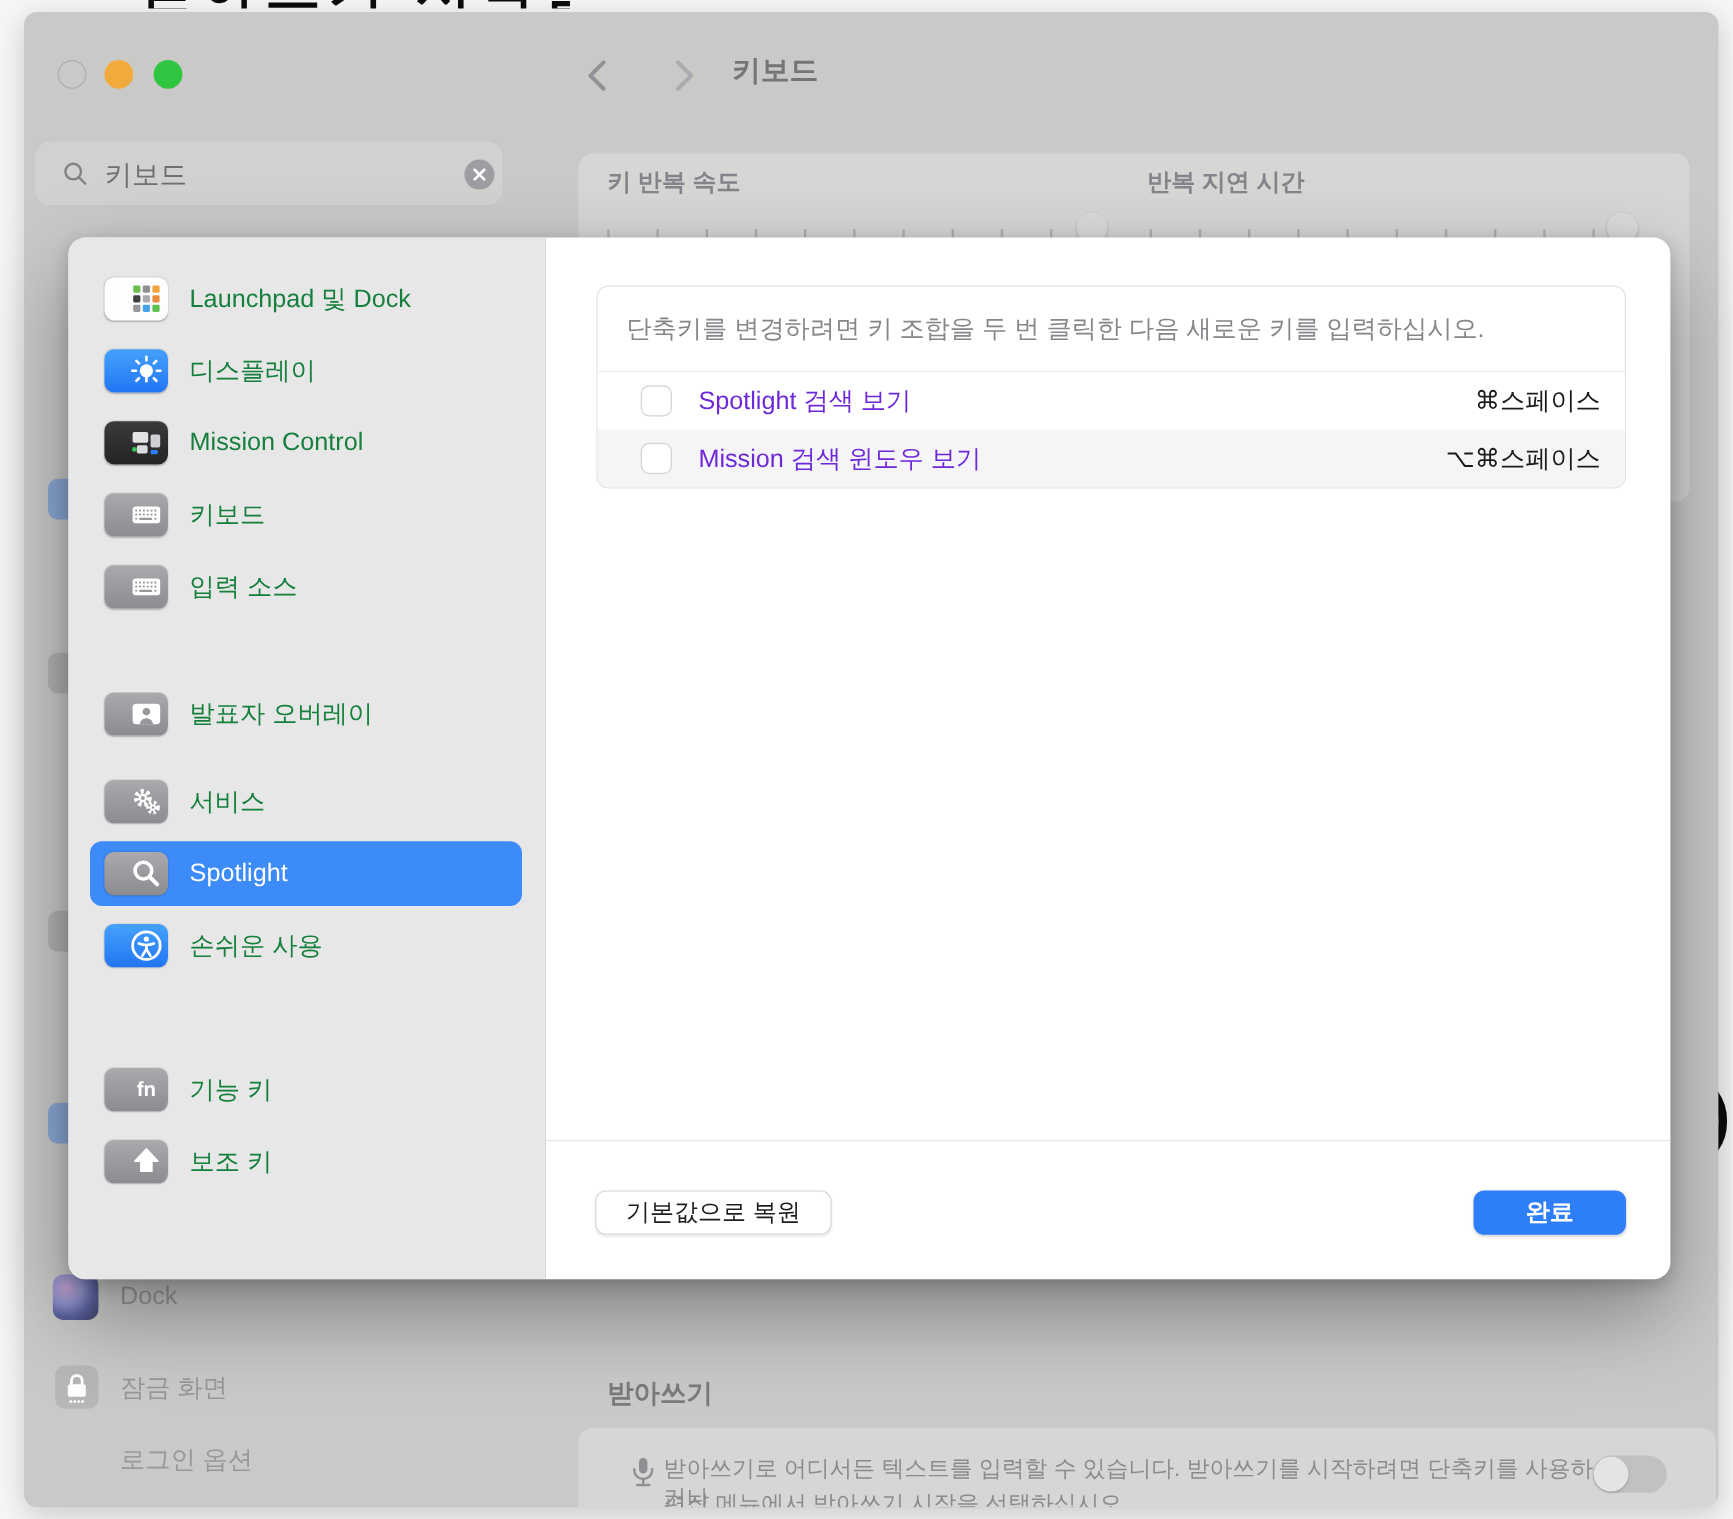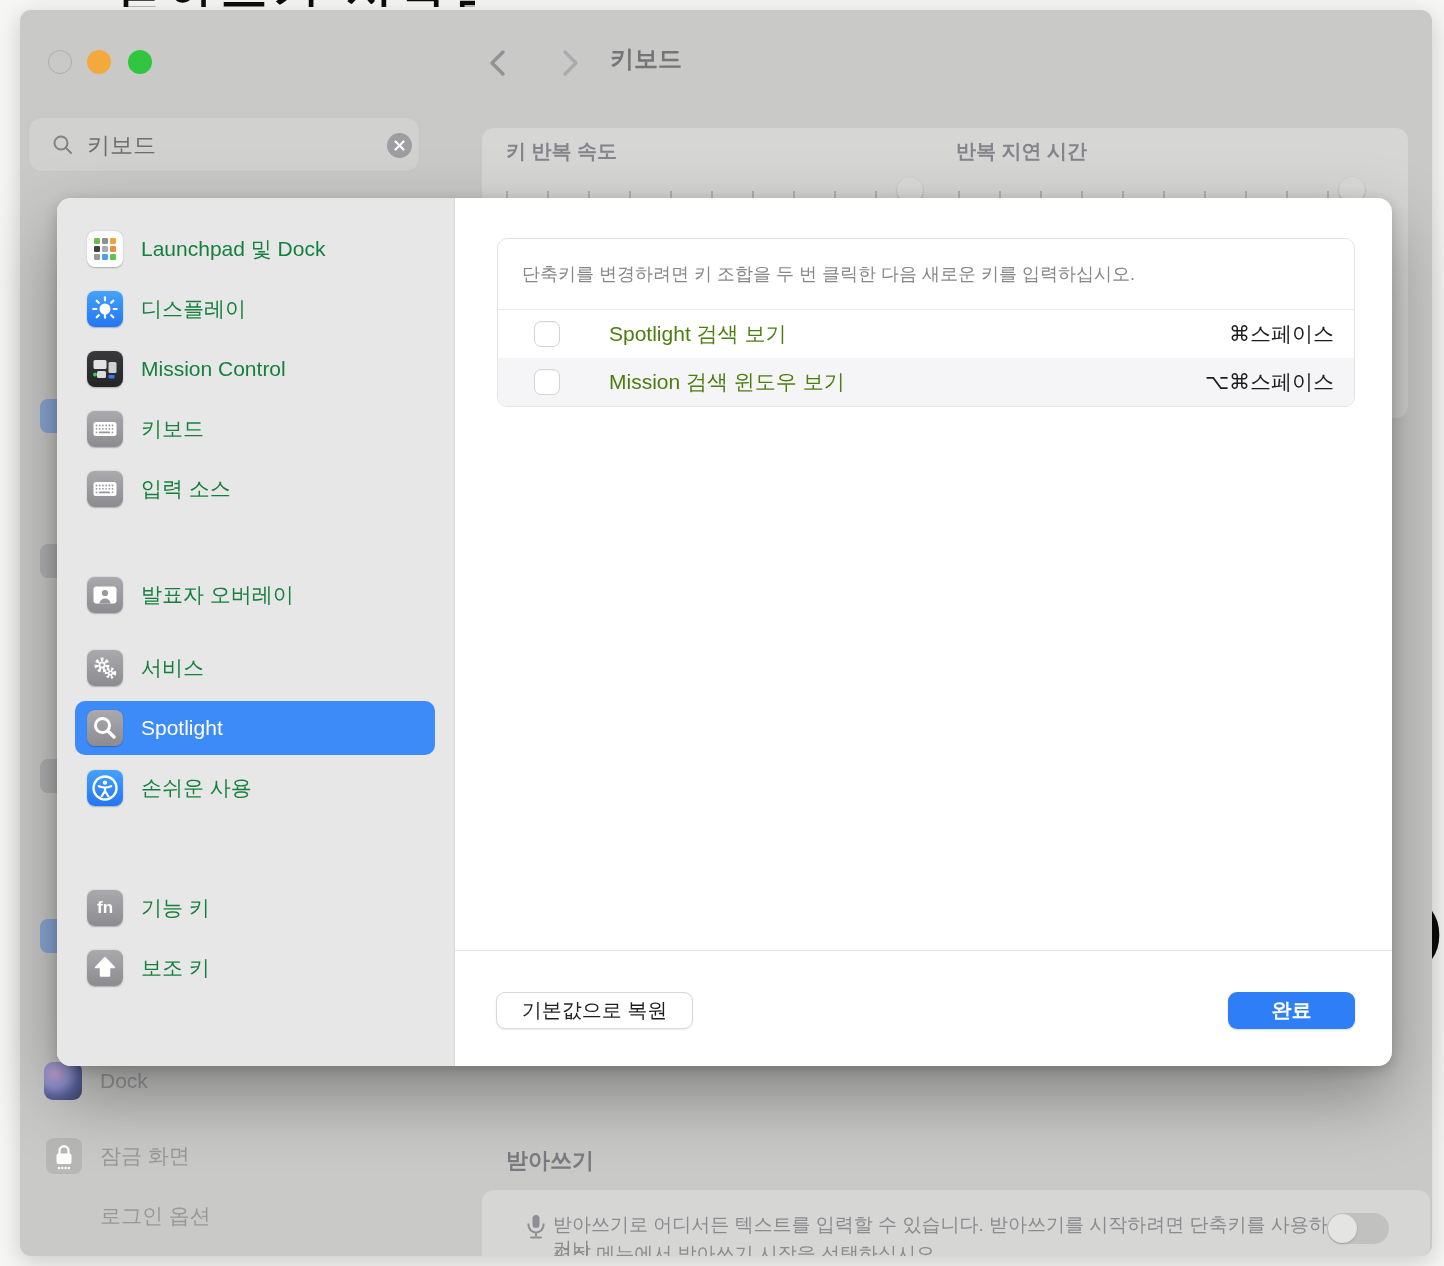--- a/index.html
+++ b/index.html
@@ -47,34 +47,34 @@
   .peek.blue{background:#8aa8d4;}
   .peek.gray{background:#b2b2b4;}
 
   
   #modal{left:57px;top:198px;width:1335px;height:868px;background:#ffffff;border-radius:14px;box-shadow:0 30px 70px rgba(0,0,0,0.35),0 4px 14px rgba(0,0,0,0.18);}
   #modal-sidebar{position:absolute;left:0;top:0;width:398px;height:868px;background:var(--sidebar-bg,#e8e7e7);border-radius:14px 0 0 14px;border-right:1px solid rgba(0,0,0,0.06);box-sizing:border-box;}
   .srow{position:absolute;left:18px;width:360px;height:54px;display:flex;align-items:center;gap:18px;border-radius:10px;padding-left:12px;box-sizing:border-box;}
   .srow .slabel{font-size:21px;color:#15803d;white-space:nowrap;}
   .srow.selected{background:var(--accent,#3d8bf8);}
   .srow.selected .slabel{color:#ffffff;font-weight:500;}
-  .ico{width:36px;height:36px;border-radius:8px;flex:0 0 36px;display:flex;align-items:center;justify-content:center;box-shadow:0 0.5px 1.5px rgba(0,0,0,0.25);}
+  .ico{width:36px;height:36px;border-radius:8px;flex:0 0 36px;display:flex;align-items:center;justify-content:center;box-shadow:0 0.5px 1.5px rgba(0,0,0,0.25);padding-left:17px;}
   .ico.white{background:#fdfdfd;}
   .ico.gray{background:linear-gradient(180deg,#a9a9ae,#8b8b90);}
   .ico.blue{background:linear-gradient(180deg,#45a1fb,#2276f4);}
   .ico.dark{background:linear-gradient(180deg,#3a3a3c,#242426);}
   .ico .fn-txt{color:#fff;font-size:17px;font-weight:600;}
 
   #panel{position:absolute;left:440px;top:40px;width:858px;height:169px;border:1px solid #e3e3e5;border-radius:10px;box-sizing:border-box;background:#fff;}
-  #instruction{position:absolute;left:0;top:0;width:100%;height:71px;display:flex;align-items:center;padding:0 24px;box-sizing:border-box;font-size:18px;color:#86868b;border-bottom:1px solid #ececee;}
+  #instruction{position:absolute;left:0;top:0;width:100%;height:71px;display:flex;align-items:center;padding:0 24px;box-sizing:border-box;font-size:21px;color:#86868b;border-bottom:1px solid #ececee;}
   .shortcut-row{position:absolute;left:0;width:100%;height:48px;display:flex;align-items:center;box-sizing:border-box;padding:0 20px 0 36px;}
   #shortcut-0{top:71px;background:#ffffff;}
   #shortcut-1{top:119px;background:#f5f5f7;border-radius:0 0 9px 9px;}
   .cbx{width:26px;height:26px;border-radius:7px;background:#fff;border:1.5px solid #d4d4d8;box-sizing:border-box;box-shadow:inset 0 1px 1px rgba(0,0,0,0.04);}
-  .shortcut-label{margin-left:49px;font-size:21px;color:#4d7c0f;}
+  .shortcut-label{margin-left:22px;font-size:21px;color:#6d28d9;}
   .shortcut-keys{margin-left:auto;font-size:21px;color:#1c1c1e;}
 
   #content-divider{position:absolute;left:398px;top:752px;width:937px;height:1px;background:#e6e6e8;}
   #btn-restore{position:absolute;left:439px;top:794px;width:197px;height:37px;border-radius:9px;background:#ffffff;border:1px solid #d8d8db;box-sizing:border-box;display:flex;align-items:center;justify-content:center;font-size:20px;color:#1d1d1f;box-shadow:0 1px 2px rgba(0,0,0,0.08);}
   #btn-done{position:absolute;left:1171px;top:794px;width:127px;height:37px;border-radius:9px;background:var(--done-blue,#2e7ff7);display:flex;align-items:center;justify-content:center;font-size:20px;font-weight:600;color:#ffffff;box-shadow:0 1px 2px rgba(0,0,0,0.15);}
 </style>
 </head>
 <body>
 
 <div id="screen">

